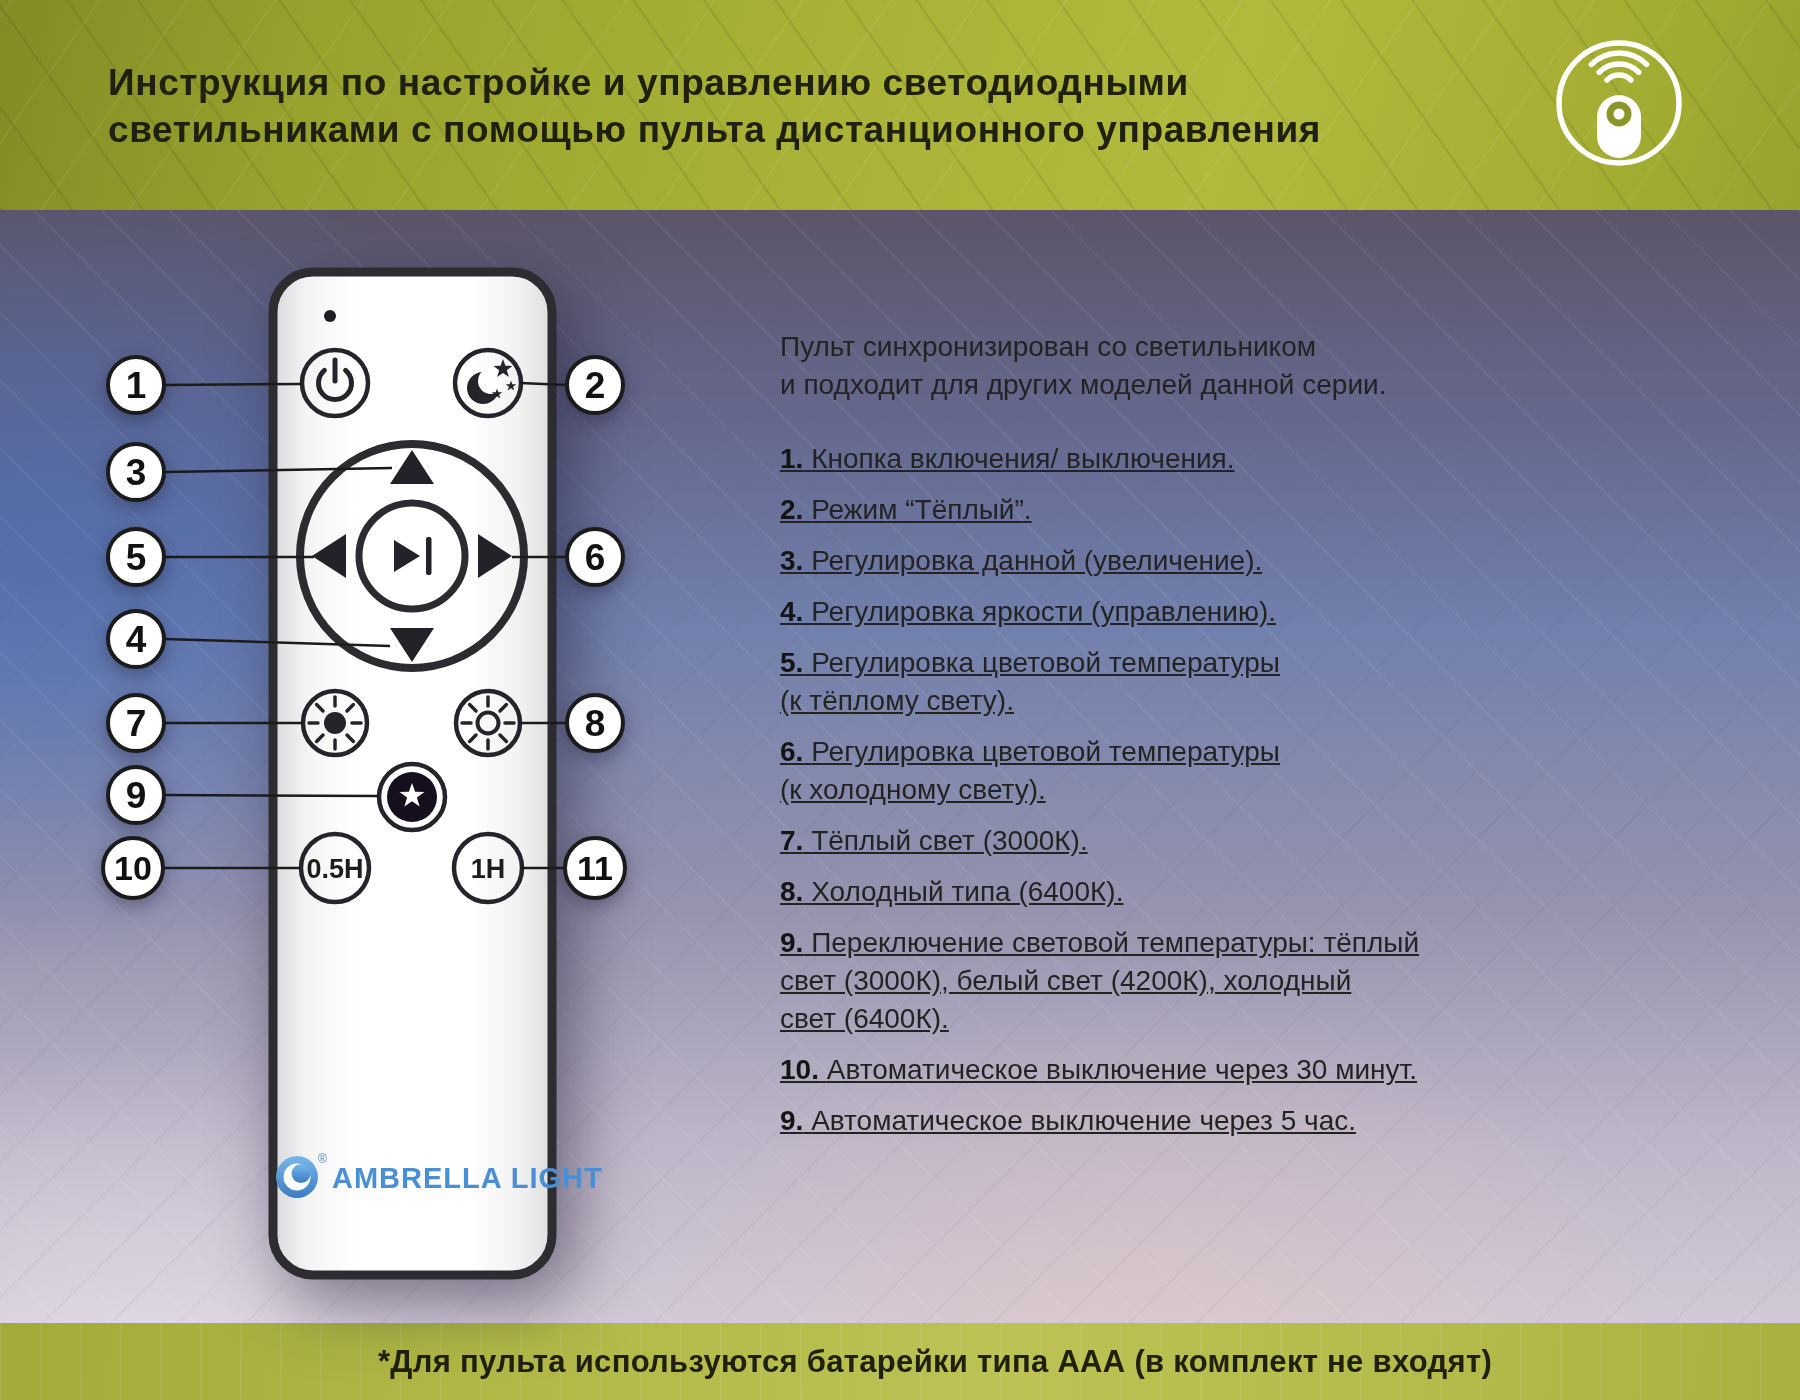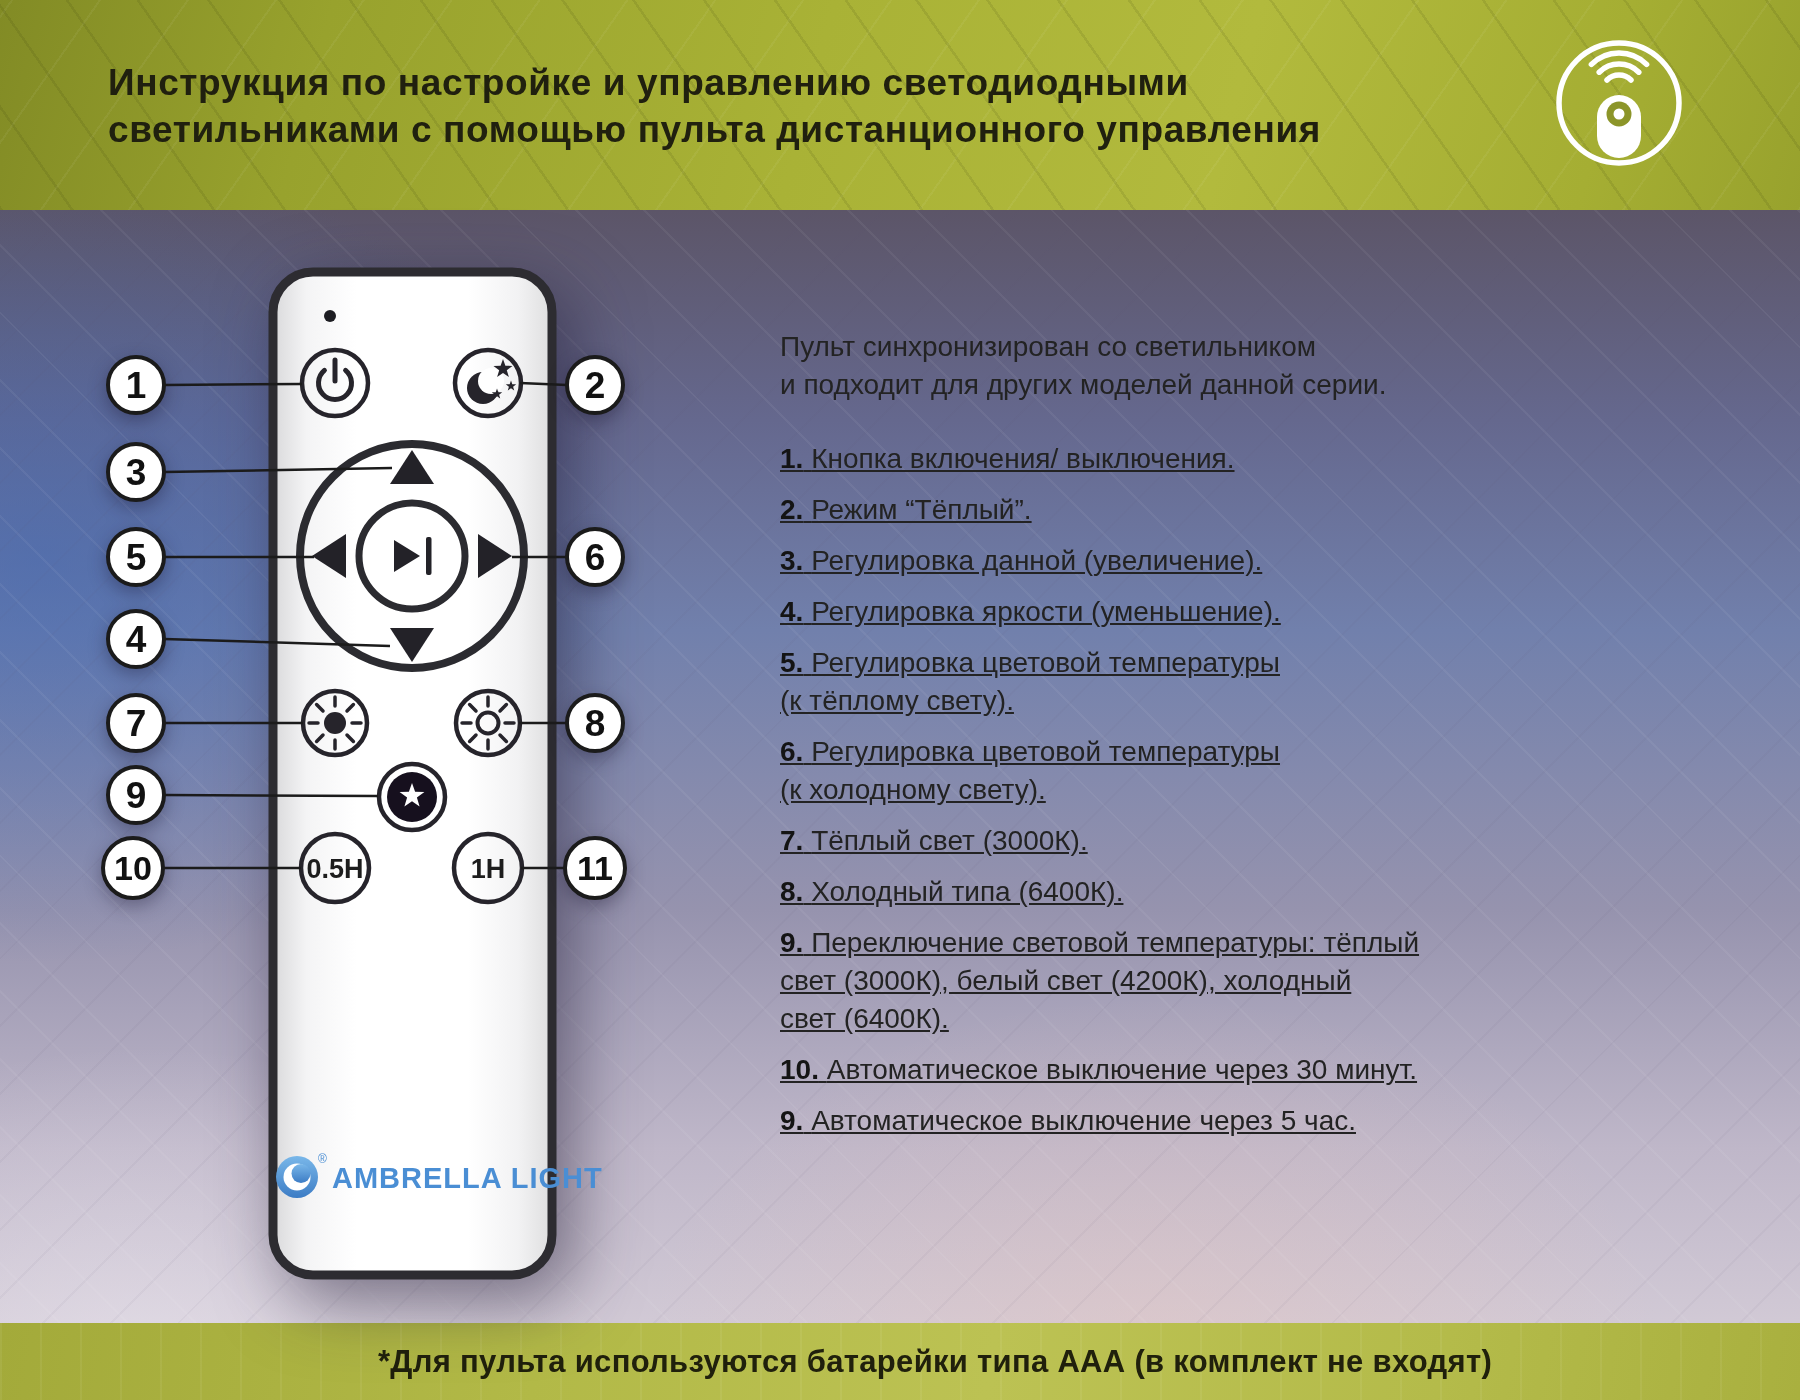--- a/index.html
+++ b/index.html
@@ -67,21 +67,21 @@
 
   <div class="title">Инструкция по настройке и управлению светодиодными
 светильниками с помощью пульта дистанционного управления</div>
 
   <div class="info">
     <p class="intro">Пульт синхронизирован со светильником
 и подходит для других моделей данной серии.</p>
     <p class="item"><span class="num">1.</span> <span class="txt">Кнопка включения/ выключения.</span></p>
     <p class="item"><span class="num">2.</span> <span class="txt">Режим “Тёплый”.</span></p>
     <p class="item"><span class="num">3.</span> <span class="txt">Регулировка данной (увеличение).</span></p>
-    <p class="item"><span class="num">4.</span> <span class="txt">Регулировка яркости (уменьшение).</span></p>
+    <p class="item"><span class="num">4.</span> <span class="txt">Регулировка яркости (управлению).</span></p>
     <p class="item"><span class="num">5.</span> <span class="txt">Регулировка цветовой температуры
 (к тёплому свету).</span></p>
     <p class="item"><span class="num">6.</span> <span class="txt">Регулировка цветовой температуры
 (к холодному свету).</span></p>
     <p class="item"><span class="num">7.</span> <span class="txt">Тёплый свет (3000К).</span></p>
     <p class="item"><span class="num">8.</span> <span class="txt">Холодный типа (6400К).</span></p>
     <p class="item mt"><span class="num">9.</span> <span class="txt">Переключение световой температуры: тёплый
 свет (3000К), белый свет (4200К), холодный
 свет (6400К).</span></p>
     <p class="item mt"><span class="num">10.</span> <span class="txt">Автоматическое выключение через 30 минут.</span></p>

